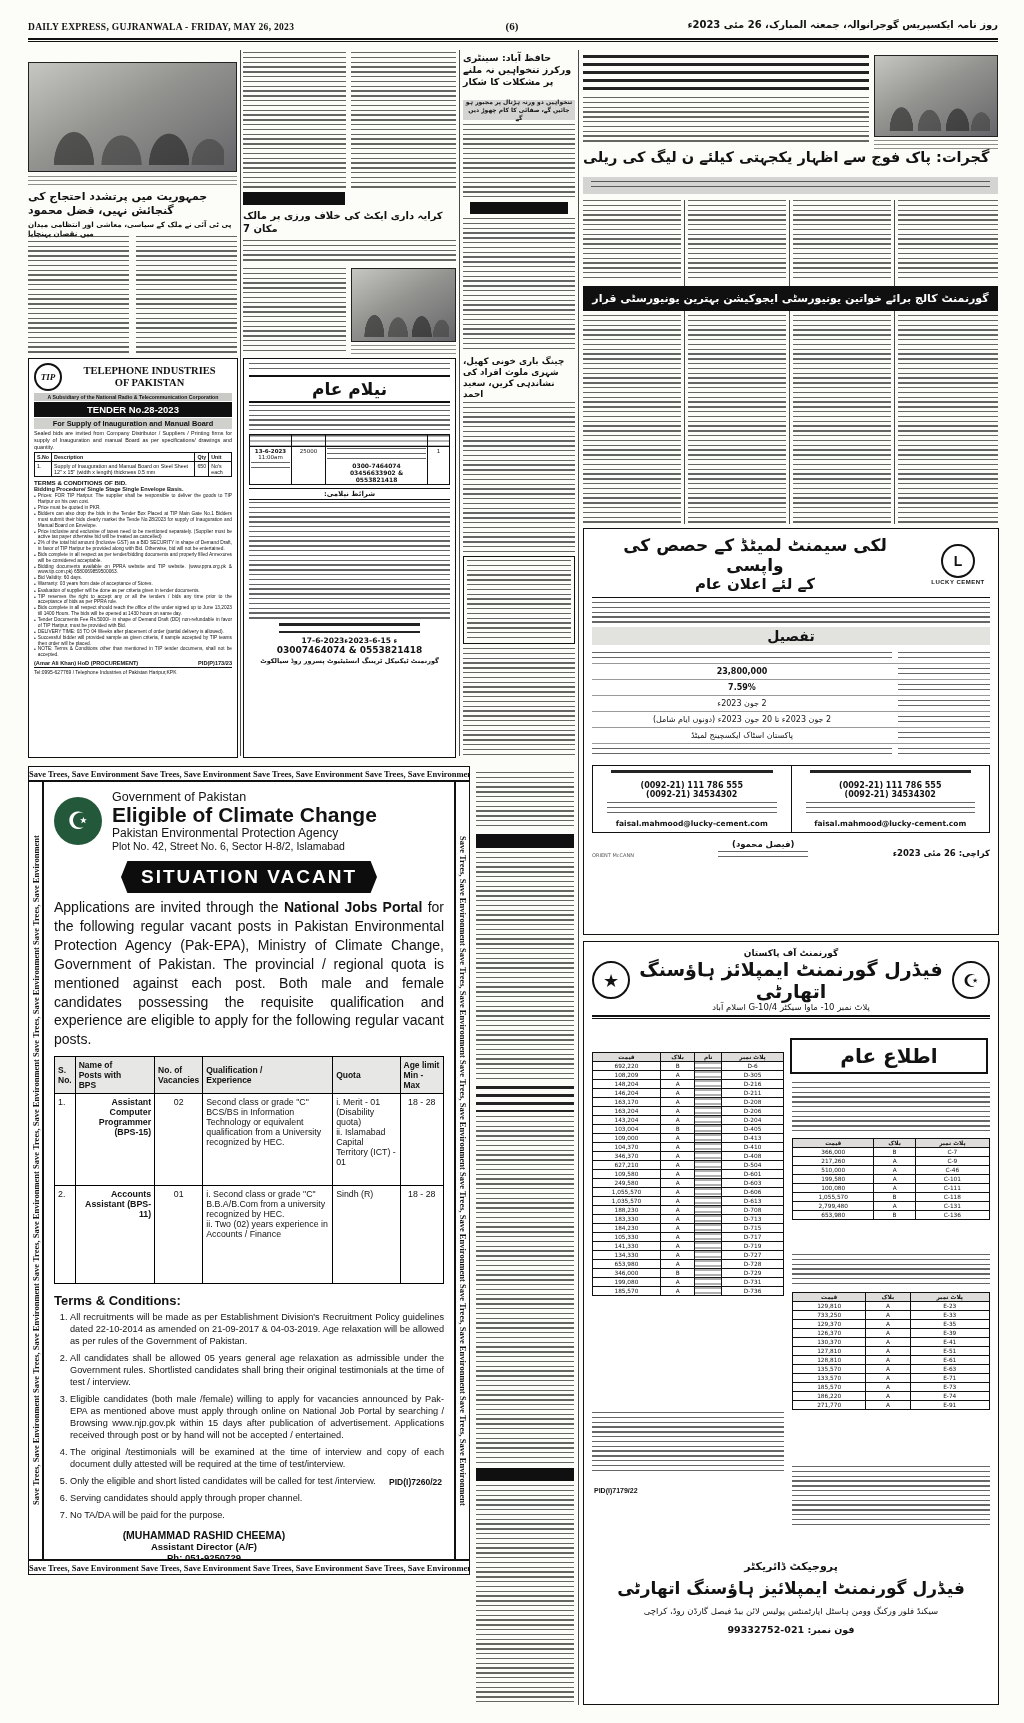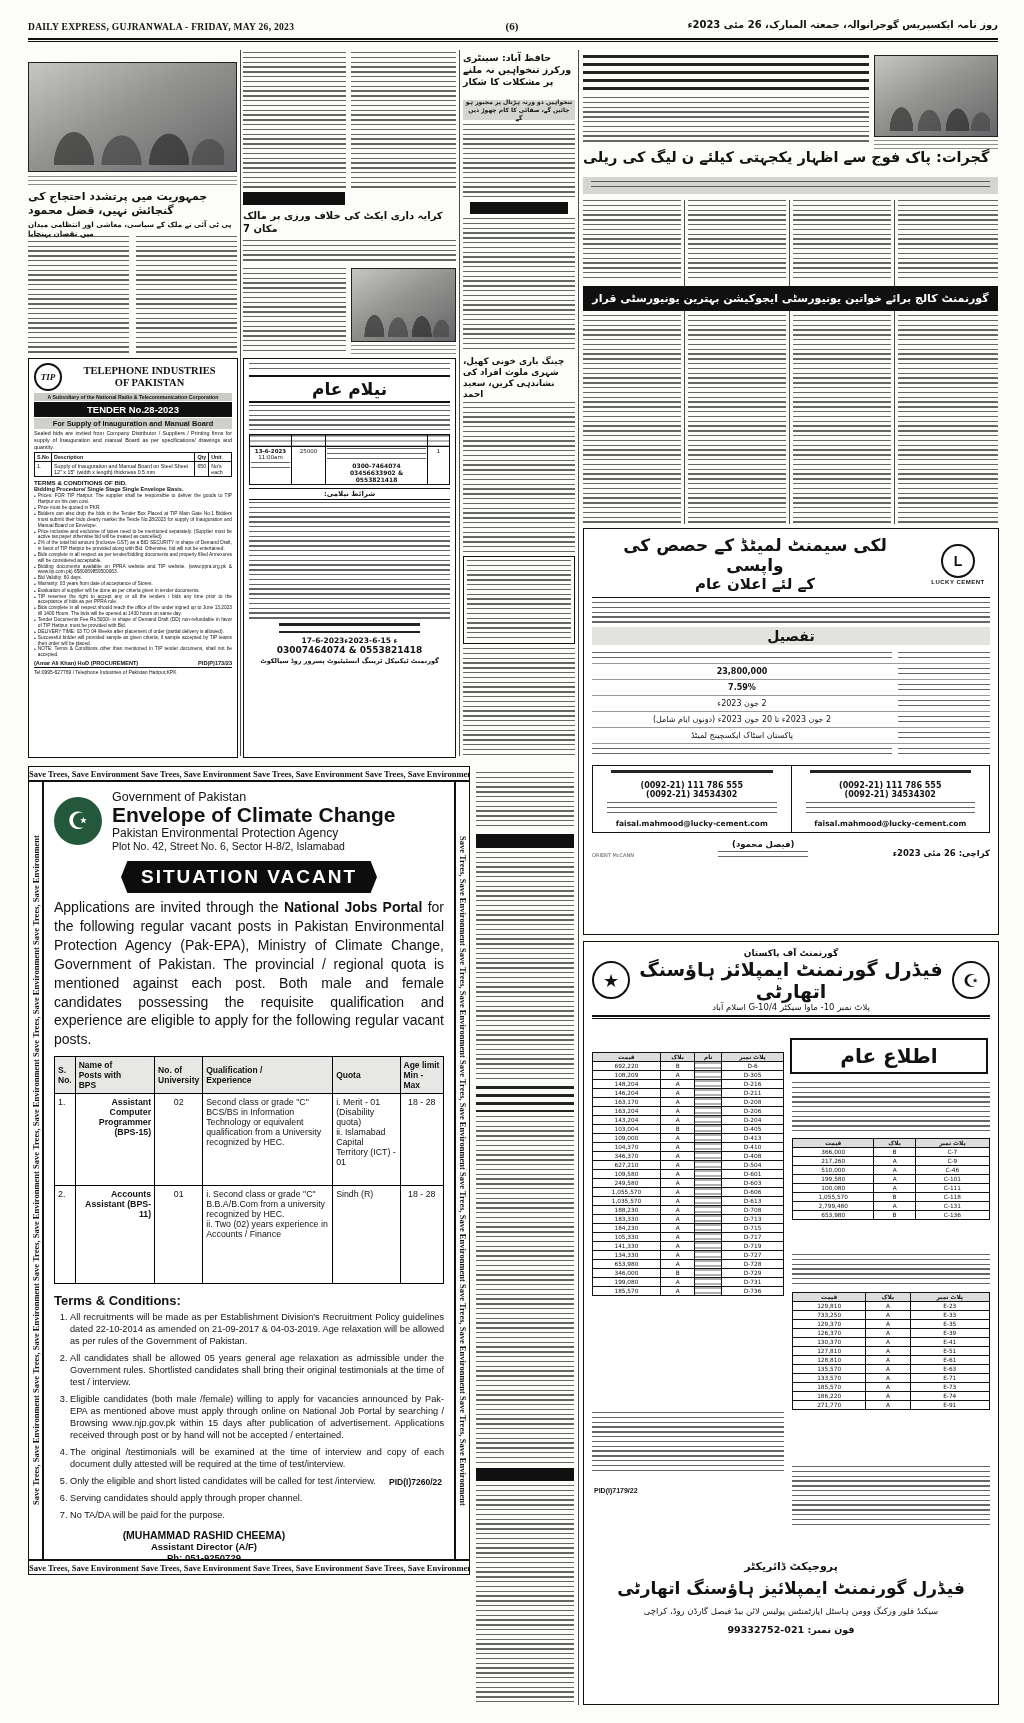--- a/index.html
+++ b/index.html
@@ -738,37 +738,37 @@
   <div class="strip" style="left:28px; top:766px; width:442px; height:15px;">Save  Trees,  Save  Environment          Save  Trees,  Save  Environment          Save  Trees,  Save  Environment          Save  Trees,  Save  Environment</div>
   <div class="strip" style="left:28px; top:1560px; width:442px; height:15px;">Save  Trees,  Save  Environment          Save  Trees,  Save  Environment          Save  Trees,  Save  Environment          Save  Trees,  Save  Environment</div>
   <div class="strip v up" style="left:28px; top:781px; width:15px; height:779px;">Save  Trees,  Save  Environment     Save  Trees,  Save  Environment     Save  Trees,  Save  Environment     Save  Trees,  Save  Environment     Save  Trees,  Save  Environment     Save  Trees,  Save  Environment</div>
   <div class="strip v" style="left:455px; top:781px; width:15px; height:779px;">Save  Trees,  Save  Environment     Save  Trees,  Save  Environment     Save  Trees,  Save  Environment     Save  Trees,  Save  Environment     Save  Trees,  Save  Environment     Save  Trees,  Save  Environment</div>
 
   <div id="ministry">
     <div class="mhdr">
       <div class="emblem">☪</div>
       <div>
         <div class="gov">Government of Pakistan</div>
-        <div class="moc">Envelope of Climate Change</div>
+        <div class="moc">Eligible of Climate Change</div>
         <div class="agency">Pakistan Environmental Protection Agency</div>
         <div class="addr">Plot No. 42, Street No. 6, Sector H-8/2, Islamabad</div>
       </div>
     </div>
     <div class="banner">SITUATION VACANT</div>
     <div class="intro"><span>Applications are invited through the </span><span class="bold">National Jobs Portal</span><span> for the following regular vacant posts in Pakistan Environmental Protection Agency (Pak-EPA), Ministry of Climate Change, Government of Pakistan. The provincial / regional quota is mentioned against each post. Both male and female candidates possessing the requisite qualification and experience are eligible to apply for the following regular vacant posts.</span></div>
     <table>
       <thead>
         <tr>
           <th style="width:20px;">S.
 No.</th>
           <th style="width:80px;">Name of
 Posts with
 BPS</th>
           <th style="width:48px;">No. of
-University</th>
+Vacancies</th>
           <th style="width:132px;">Qualification /
 Experience</th>
           <th style="width:68px;">Quota</th>
           <th style="width:44px;">Age limit
 Min - Max</th>
         </tr>
       </thead>
       <tbody>
         <tr style="height:92px;">
           <td>1.</td>

